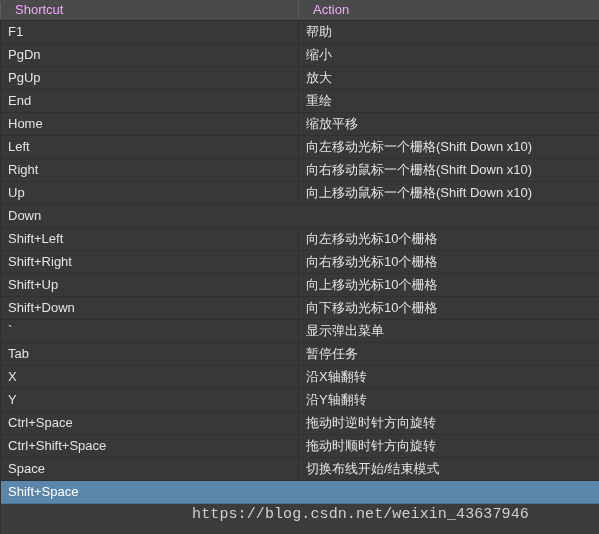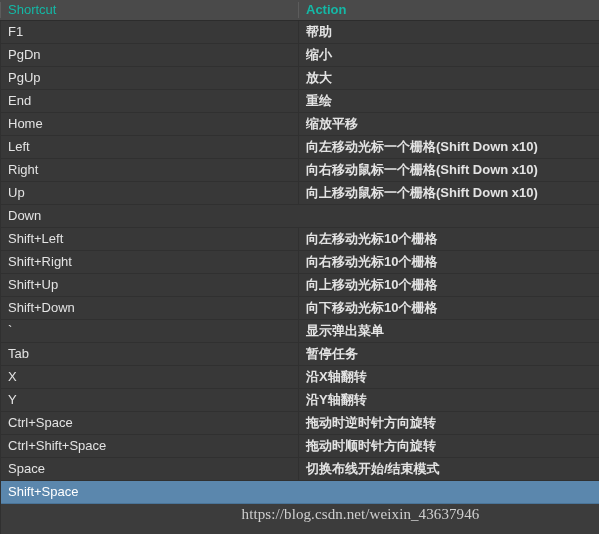--- a/index.html
+++ b/index.html
@@ -26,39 +26,39 @@
   
   .table-header {
     display: flex;
     height: 21px;
     background: #4a4a4a;
     border-bottom: 1px solid #2c2c2c;
     box-sizing: border-box;
   }
   .header-cell {
     font-size: 13px;
-    color: #14b8a6;
+    color: #f0abfc;
     line-height: 20px;
-    padding-left: 8px;
+    padding-left: 15px;
     box-sizing: border-box;
     overflow: hidden;
     white-space: nowrap;
     position: relative;
   }
   .header-cell::before {
     content: "";
     position: absolute;
     left: 0;
     top: 2px;
     bottom: 2px;
     width: 1px;
     background: #5c5c5c;
   }
   .col-shortcut { width: 298px; flex: 0 0 298px; }
-  .col-action  { width: 301px; flex: 0 0 301px; font-weight: bold; }
+  .col-action  { width: 301px; flex: 0 0 301px; }
 
   
   .table-body {
     background: #5eead4;
   }
   .row {
     display: flex;
     height: 23px;
     box-sizing: border-box;
     border-bottom: 1px solid #303030;
@@ -111,21 +111,21 @@
   .watermark {
     position: absolute;
     left: 12px;
     right: 0;
     top: 506px;
     text-align: center;
     padding-left: 110px;
     font-size: 15px;
     color: #cfcfcf;
     letter-spacing: 0.1px;
-    font-family: Liberation Serif, serif;
+    font-family: Liberation Mono, monospace;
     pointer-events: none;
   }
   .filler {
     background: #3c3c3c;
     height: 34px;
   }
 </style>
 </head>
 <body>
 

